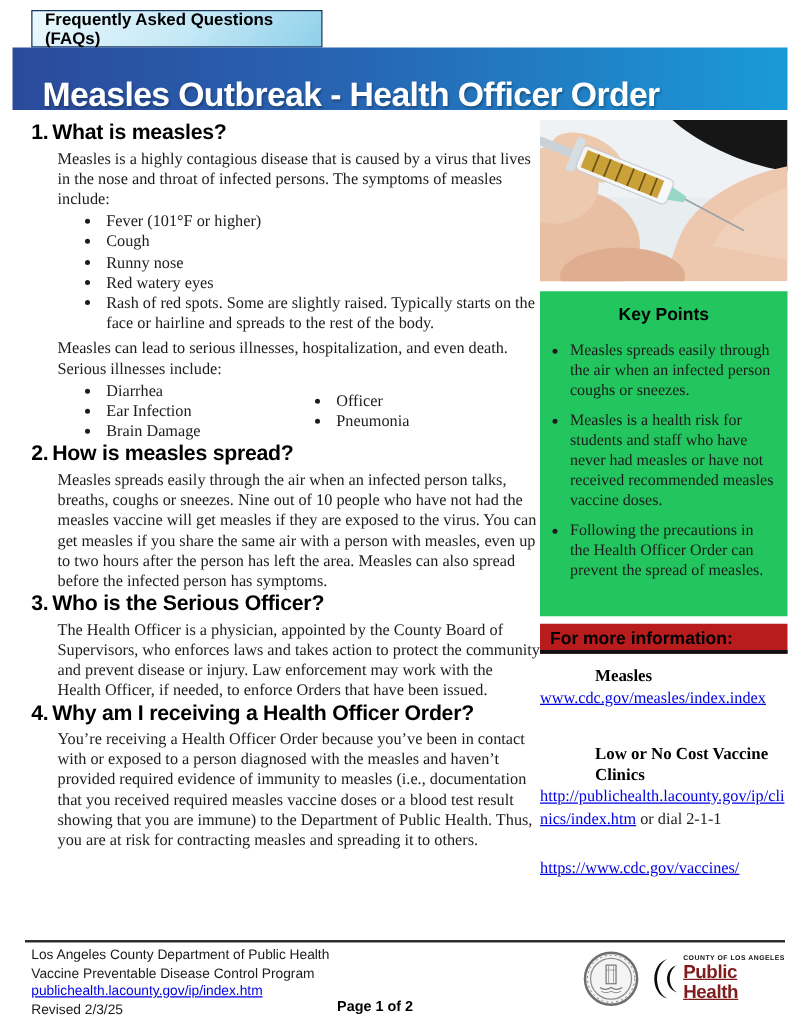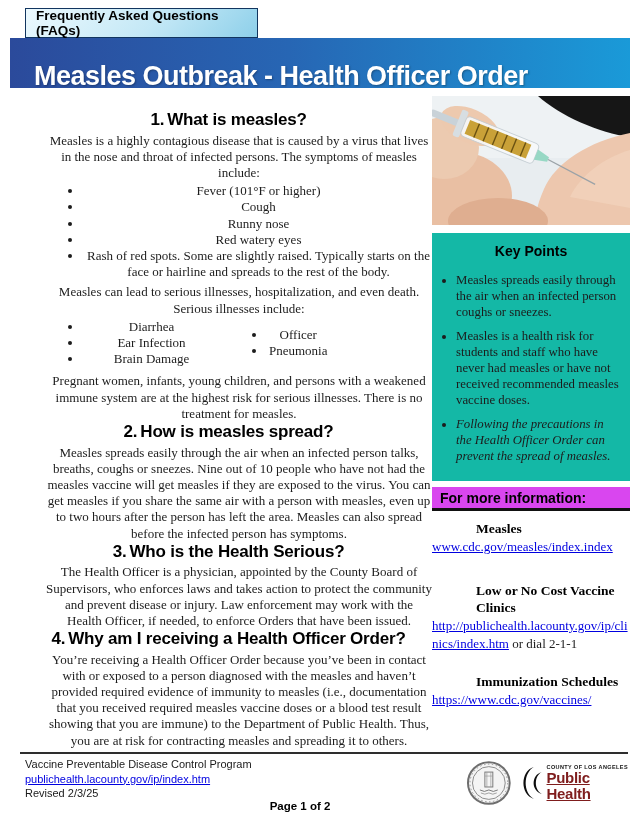--- a/index.html
+++ b/index.html
@@ -21,21 +21,21 @@
     position:absolute; left:10px; top:38px; width:620px; height:50px;
     background:linear-gradient(90deg,#2b4a9b 0%,#2766b4 45%,#1a9ad8 100%);
   }
   .banner h1 {
     margin:0; padding:25px 0 0 24px;
     font:900 27px/1 "Liberation Sans",sans-serif; letter-spacing:-0.5px;
     color:#ffffff; text-shadow:1px 1px 2px rgba(0,0,0,0.3); white-space:nowrap;
   }
 
   
-  .col-left { position:absolute; left:25px; top:110px; width:407px;text-align:center; }
+  .col-left { position:absolute; left:25px; top:96px; width:407px; }
   h2.q {
     margin:0; font:900 17px/1.15 "Liberation Sans",sans-serif;
     letter-spacing:-0.2px; color:#000;
   }
   h2.q .qnum { margin-right:3px; }
   .q2 { margin-top:4px; }
   .q3 { margin-top:7px; }
   .q4 { margin-top:11px; }
   .body {
     margin:3px 0 0 21px; width:386px;
@@ -49,32 +49,32 @@
   .twocol { display:flex; margin-top:2px; }
   .twocol ul { margin-top:0; margin-bottom:0; }
   .twocol ul.c1 { flex:0 0 172px; }
   .twocol ul.c2 { padding-left:28px; padding-top:8px; }
   .risk { margin-top:6px; }
 
   
   .sidebar { position:absolute; left:432px; top:96px; width:198px; }
   .photo { width:198px; height:129px; display:block; }
   .keypoints {
-    margin-top:8px; background:#14b8a6; min-height:247px;
+    margin-top:8px; background:#22c55e; min-height:247px;
     padding:8px 9px 12px;
   }
   .kp-title {
     text-align:center; font:900 14px "Liberation Sans",sans-serif;
     color:#000; margin:2px 0 14px;
   }
   ul.kp-list { margin:0; padding-left:15px; font:12.8px/15.8px "Liberation Serif",serif; color:#1c1c1c; }
   ul.kp-list li { margin-bottom:9px; }
-  ul.kp-list li:last-child { margin-bottom:4px;font-style:italic; }
+  ul.kp-list li:last-child { margin-bottom:16px; }
   .moreinfo-bar {
-    margin-top:6px; background:#d946ef; border-bottom:3px solid #111;
+    margin-top:6px; background:#b91c1c; border-bottom:3px solid #111;
     padding:3px 0 2px 8px; font:900 14px "Liberation Sans",sans-serif; color:#000;
   }
   .mi-item { font-family:"Liberation Serif",serif; }
   .mi-item.i1 { margin-top:9px; }
   .mi-item.i2 { margin-top:27px; }
   .mi-item.i3 { margin-top:21px; }
   .mi-label { font:700 13.5px/17px "Liberation Serif",serif; color:#000;margin-left:44px; }
   .mi-link { font:13px/16px "Liberation Serif",serif; color:#0000e0; text-decoration:underline; word-break:break-all; cursor:pointer; }
   .mi-suffix { font:13px/16px "Liberation Serif",serif; color:#1c1c1c; }
 
@@ -114,26 +114,25 @@
     <ul class="blist c1">
       <li>Diarrhea</li>
       <li>Ear Infection</li>
       <li>Brain Damage</li>
     </ul>
     <ul class="blist c2">
       <li>Officer</li>
       <li>Pneumonia</li>
     </ul>
   </div>
-  <p class="body risk">Pregnant women, infants, young children, and persons with a weakened immune system are at the highest risk for serious illnesses. There is no treatment for measles.</p>
 
   <h2 class="q q2"><span class="qnum">2.</span><span>How is measles spread?</span></h2>
   <p class="body">Measles spreads easily through the air when an infected person talks, breaths, coughs or sneezes. Nine out of 10 people who have not had the measles vaccine will get measles if they are exposed to the virus. You can get measles if you share the same air with a person with measles, even up to two hours after the person has left the area. Measles can also spread before the infected person has symptoms.</p>
 
-  <h2 class="q q3"><span class="qnum">3.</span><span>Who is the Health Serious?</span></h2>
+  <h2 class="q q3"><span class="qnum">3.</span><span>Who is the Serious Officer?</span></h2>
   <p class="body">The Health Officer is a physician, appointed by the County Board of Supervisors, who enforces laws and takes action to protect the community and prevent disease or injury.  Law enforcement may work with the Health Officer, if needed, to enforce Orders that have been issued.</p>
 
   <h2 class="q q4"><span class="qnum">4.</span><span>Why am I receiving a Health Officer Order?</span></h2>
   <p class="body">You’re receiving a Health Officer Order because you’ve been in contact with or exposed to a person diagnosed with the measles and haven’t provided required evidence of immunity to measles (i.e., documentation that you received required measles vaccine doses or a blood test result showing that you are immune) to the Department of Public Health. Thus, you are at risk for contracting measles and spreading it to others.</p>
 
 </div>
 
 <div class="sidebar">
 
   <svg class="photo" viewBox="0 0 198 129" aria-hidden="true">
@@ -176,29 +175,29 @@
     <div class="mi-label">Measles</div>
     <a class="mi-link">www.cdc.gov/measles/index.index</a>
   </div>
 
   <div class="mi-item i2">
     <div class="mi-label">Low or No Cost Vaccine Clinics</div>
     <span><a class="mi-link">http://publichealth.lacounty.gov/ip/clinics/index.htm</a><span class="mi-suffix"> or dial 2-1-1</span></span>
   </div>
 
   <div class="mi-item i3">
-    <div class="mi-label">Immunization Schedules</div>
     <a class="mi-link">https://www.cdc.gov/vaccines/</a>
   </div>
 
 </div>
 
 <div class="footer-rule"></div>
 
 <div class="footer-left">
+  <div>Los Angeles County Department of Public Health</div>
   <div>Vaccine Preventable Disease Control Program</div>
   <a class="footer-link">publichealth.lacounty.gov/ip/index.htm</a>
   <div>Revised 2/3/25</div>
 </div>
 
 <div class="page-num">Page 1 of 2</div>
 
 <div class="logo-wrap">
   <svg width="46" height="46" viewBox="0 0 46 46" aria-hidden="true">
     <circle cx="23" cy="23" r="21" fill="#f4f4f4" stroke="#6e6e6e" stroke-width="2"></circle>

